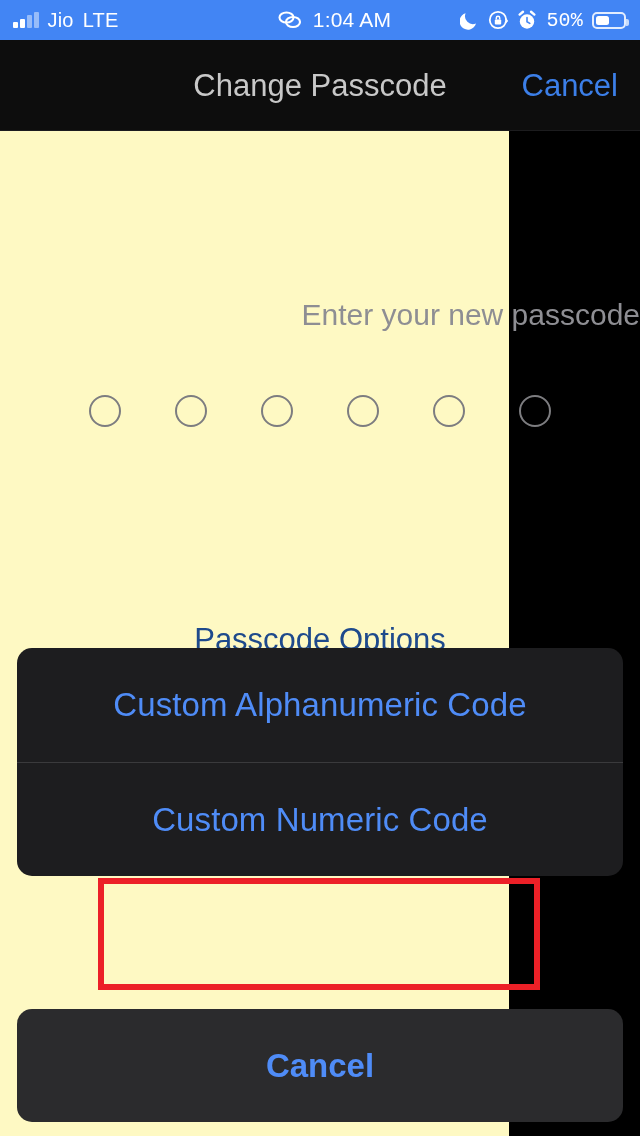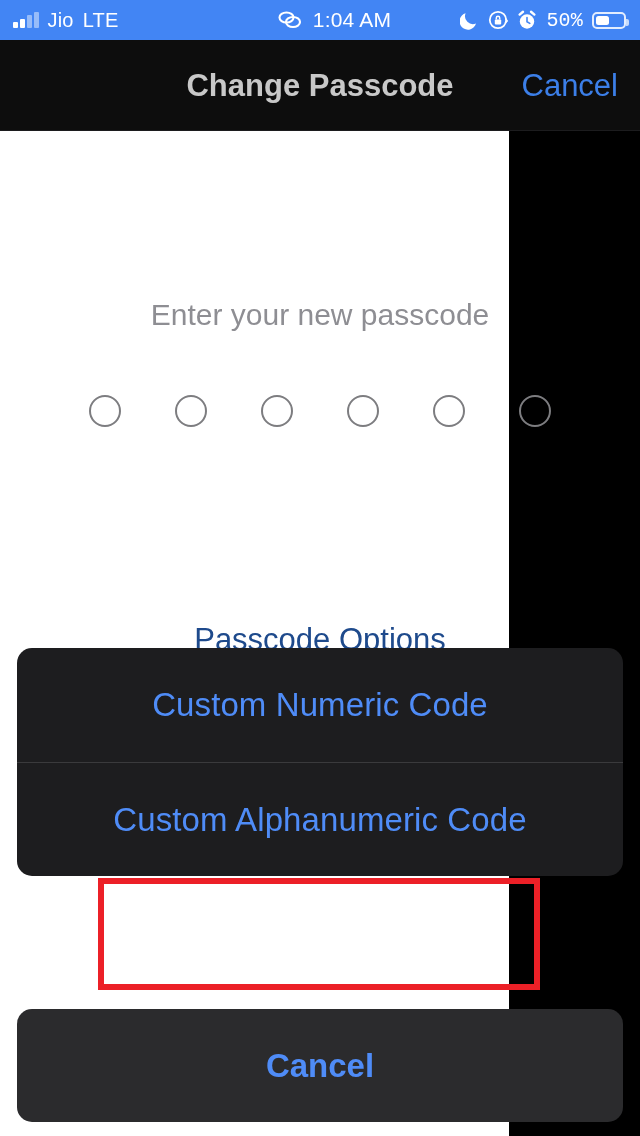--- a/index.html
+++ b/index.html
@@ -2,21 +2,21 @@
 <html><head>
 <meta charset="utf-8">
 <style>
   * { margin:0; padding:0; box-sizing:border-box; }
   html, body {
     width:640px; height:1136px;
     background:#000;
     font-family:"Liberation Sans", sans-serif;
     overflow:hidden;
   }
-  #screen { position:relative; width:509px; height:1136px; background:#ffffff; }
+  #screen { position:relative; width:509px; height:1136px; background:#fef9c3; }
 
   
   .status-bar{
     position:absolute; top:0; left:0; width:640px; height:40px;
     background:#4285f4; color:#fff;
     display:flex; align-items:center;
   }
   .sb-left{ position:absolute; left:13px; top:0; height:40px; display:flex; align-items:center; gap:9px; }
   .sb-center{ position:absolute; left:0; width:640px; top:0; height:40px;
               display:flex; align-items:center; justify-content:center; gap:10px;padding-left:28px; }
@@ -44,32 +44,32 @@
                   background:rgba(255,255,255,0.7); border-radius:0 2px 2px 0; }
 
   
   .navbar{
     position:absolute; top:40px; left:0; width:640px; height:91px;
     background:#0d0d0d; border-bottom:1px solid #1c1c1e;
   }
   .nav-title{
     position:absolute; left:0; width:640px; top:0; height:91px;
     display:flex; align-items:center; justify-content:center;
-    font-size:31px; font-weight:bold; color:#c8c8c8;
+    font-size:31px; font-weight:normal; color:#c8c8c8;
   }
   .nav-cancel{
     position:absolute; right:22px; top:0; height:91px;
     display:flex; align-items:center;
     font-size:31px; color:#3c7fe8;
   }
 
   
   .prompt{
     position:absolute; left:0; width:640px; top:298px;
-    text-align:center; font-size:30px; color:#8e8e93;
+    text-align:right; font-size:30px; color:#8e8e93;
   }
   .dots{
     position:absolute; left:0; width:640px; top:395px;
     display:flex; justify-content:center; gap:54px;
   }
   .dot{ width:32px; height:32px; border-radius:50%; border:2px solid #7d7d80; background:transparent; }
 
   .pcode-options{
     position:absolute; left:0; width:640px; top:622px;
     text-align:center; font-size:31px; color:#1e4a8c;
@@ -167,22 +167,22 @@
     <span class="dot"></span>
     <span class="dot"></span>
     <span class="dot"></span>
     <span class="dot"></span>
     <span class="dot"></span>
   </div>
 
   <div class="pcode-options">Passcode Options</div>
 
   <div class="sheet-group">
+    <div class="sheet-item">Custom Alphanumeric Code</div>
     <div class="sheet-item">Custom Numeric Code</div>
-    <div class="sheet-item">Custom Alphanumeric Code</div>
   </div>
 
   <div class="cancel-group">
     <span class="cancel-label">Cancel</span>
   </div>
 
   <div class="annotation"></div>
 
 </div>
 

